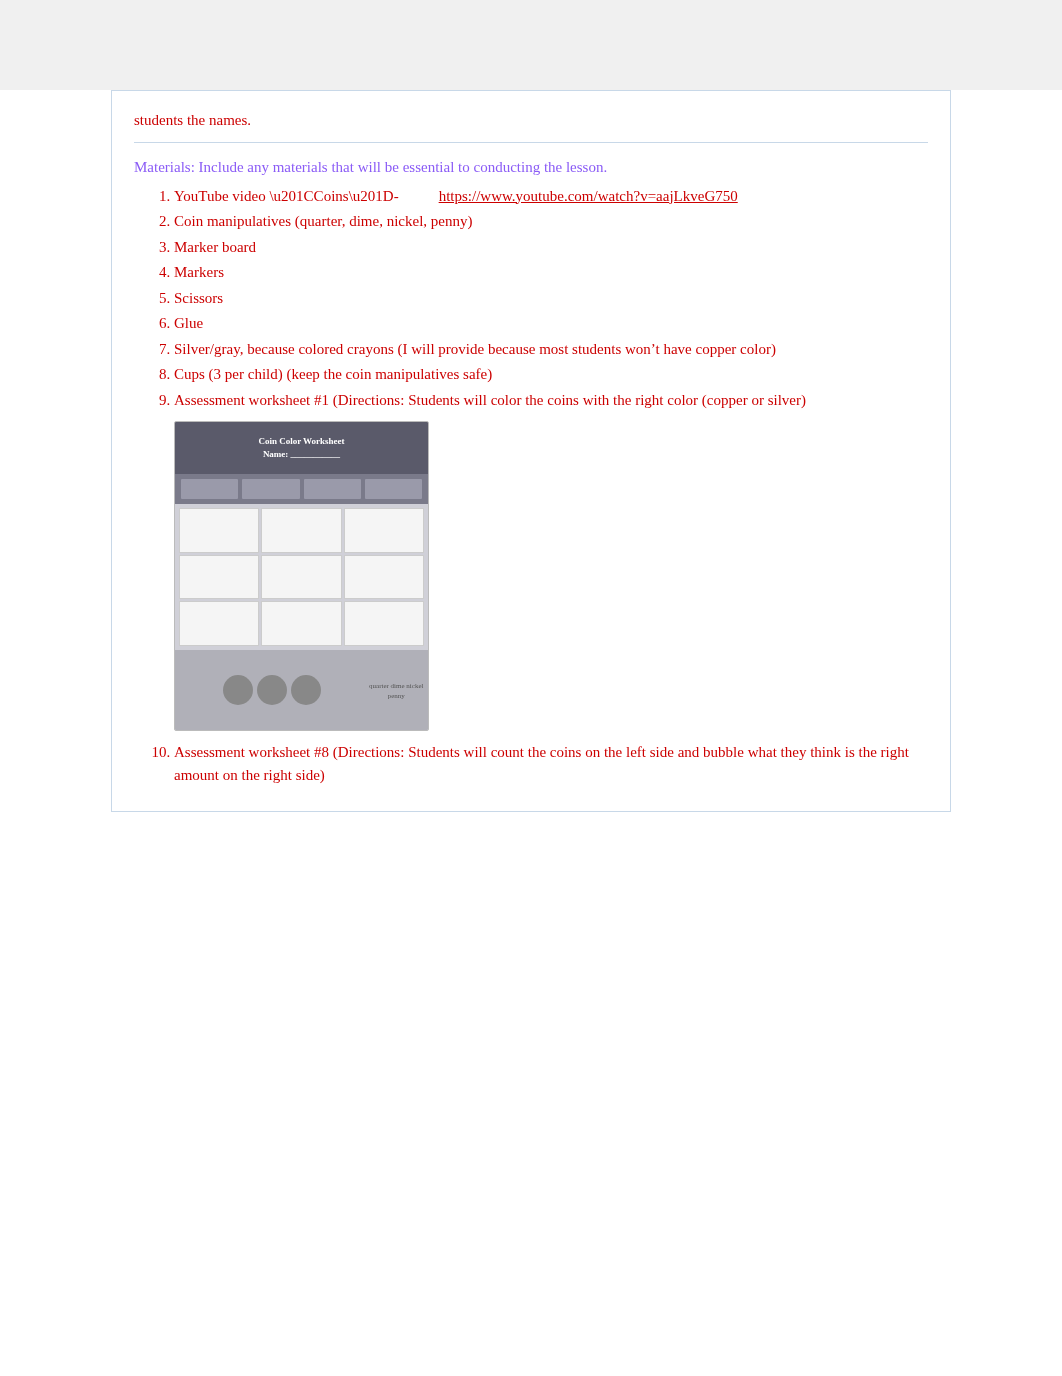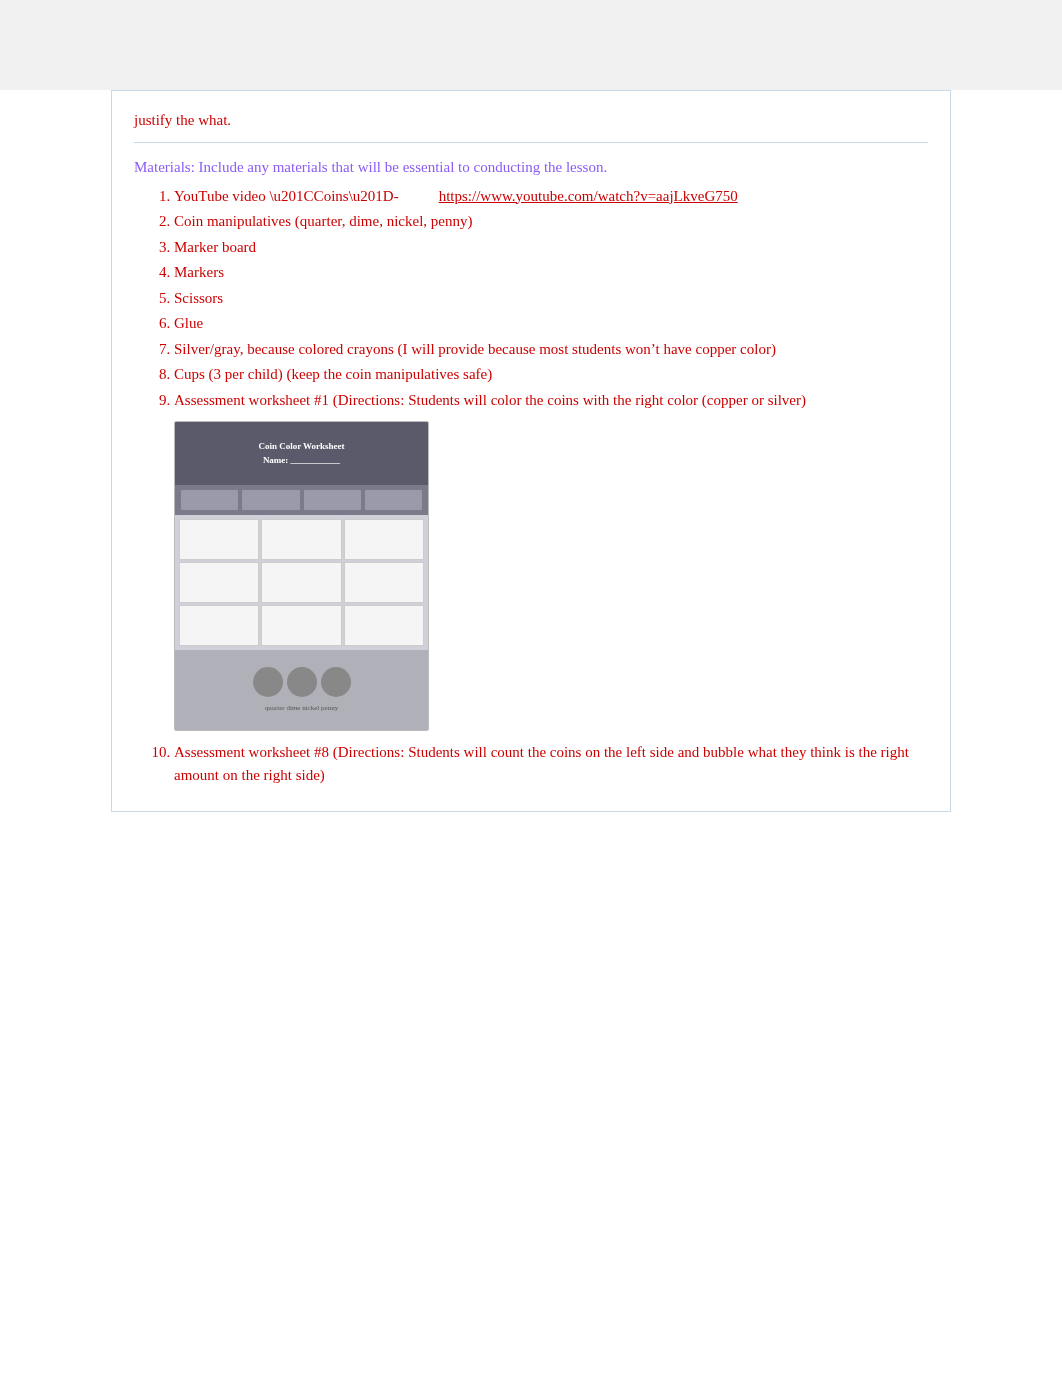--- a/index.html
+++ b/index.html
@@ -72,21 +72,21 @@
       border: 1px solid #bbb;
       border-radius: 2px;
       overflow: hidden;
       position: relative;
       display: flex;
       flex-direction: column;
     }
 
     .ws-header-bar {
       background: #5a5a6a;
-      height: 63px;
+      height: 52px;
       display: flex;
       align-items: center;
       justify-content: center;
       padding: 12px 8px;
     }
 
     .ws-header-text {
       color: #fff;
       font-size: 9px;
       text-align: center;
@@ -121,21 +121,21 @@
 
     .ws-cell {
       background: #f5f5f5;
       border: 1px solid #ccc;
     }
 
     .ws-footer {
       background: #b0b0b8;
       height: 80px;
       display: flex;
-      flex-direction: column;
+      flex-direction: row;
       justify-content: center;
       align-items: center;
       gap: 4px;
       padding: 4px;
     }
 
     .ws-footer-row {
       display: flex;
       gap: 4px;
       width: 100%;
@@ -159,21 +159,21 @@
       margin-top: 2px;
     }
   </style>
 </head>
 <body>
 
 <div class="page">
   <div class="content-box">
 
     <div class="red-text">
-      <span>justify the what.</span><br>
+      <span>students the names.</span><br>
     </div>
 
     <hr class="divider">
 
     <p class="materials-label">Materials: Include any materials that will be essential to conducting the lesson.</p>
 
     <ol class="materials-list">
 
       <li>
         <span>YouTube video \u201CCoins\u201D-<a href="#">https://www.youtube.com/watch?v=aajLkveG750</a></span>

